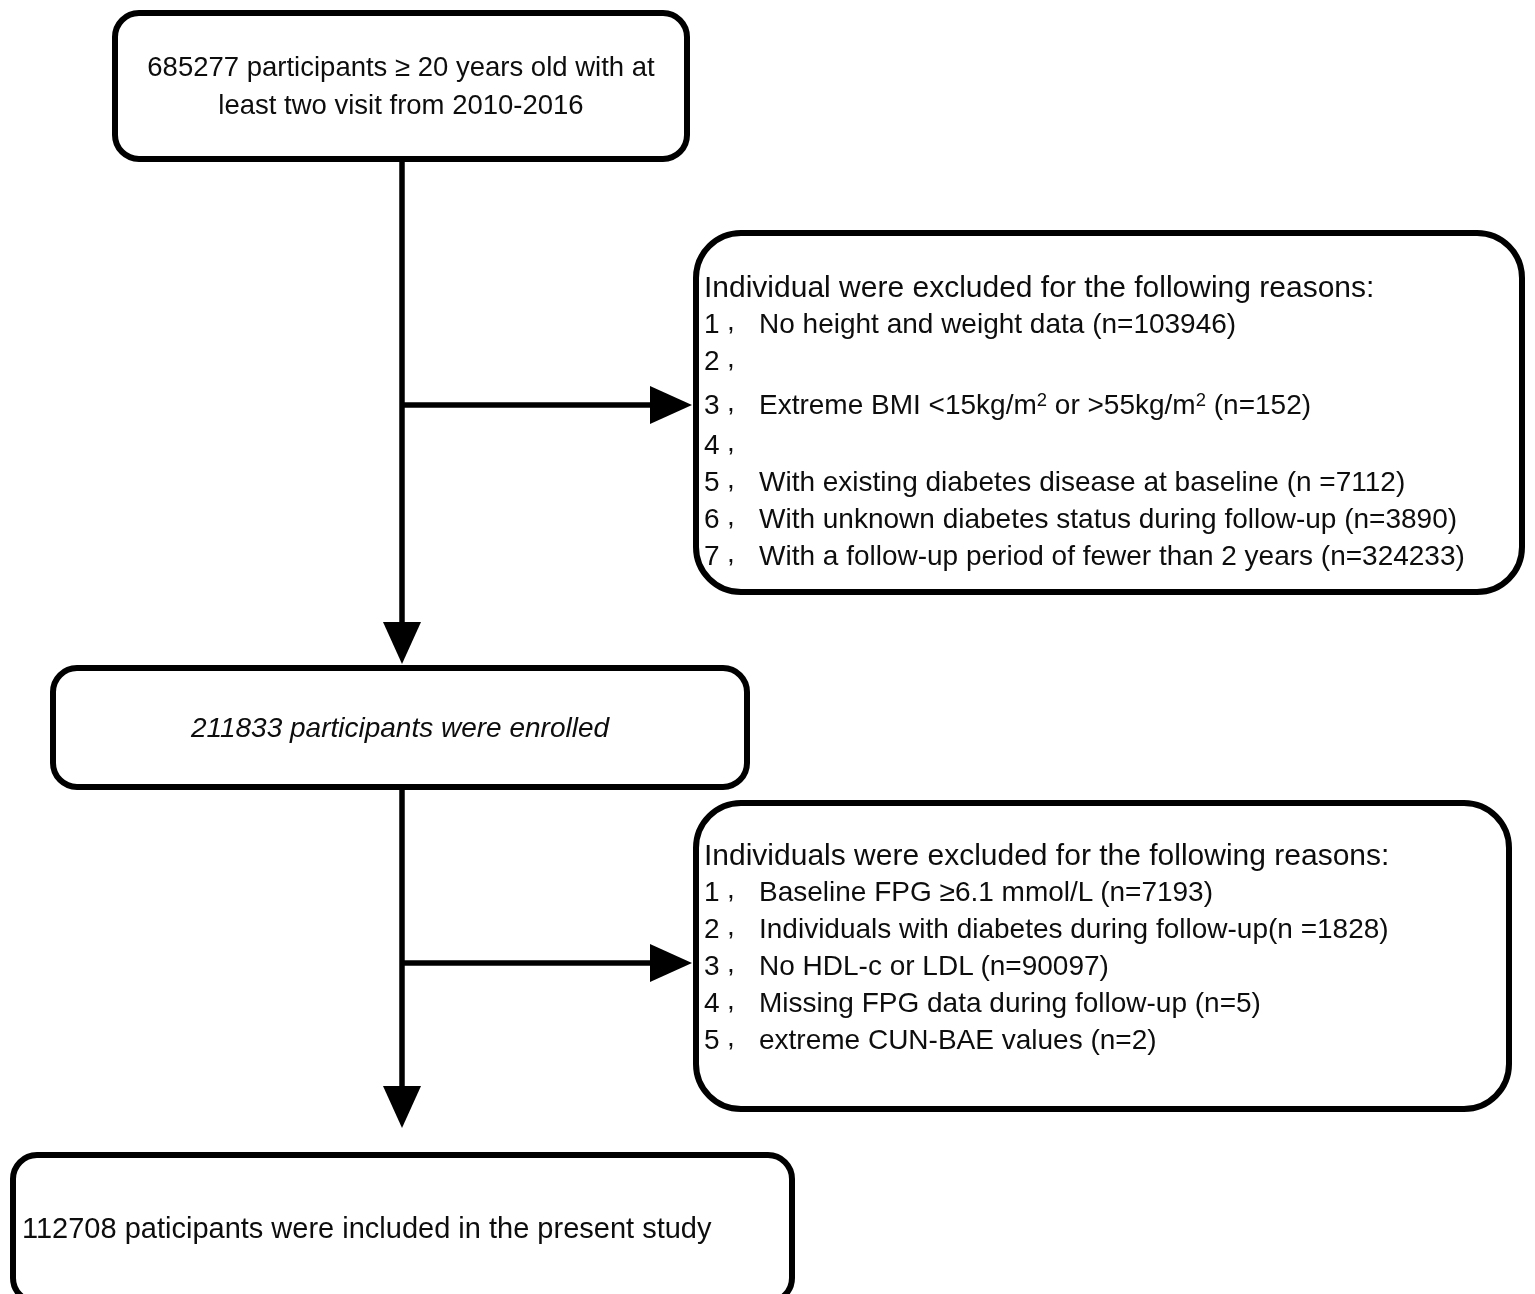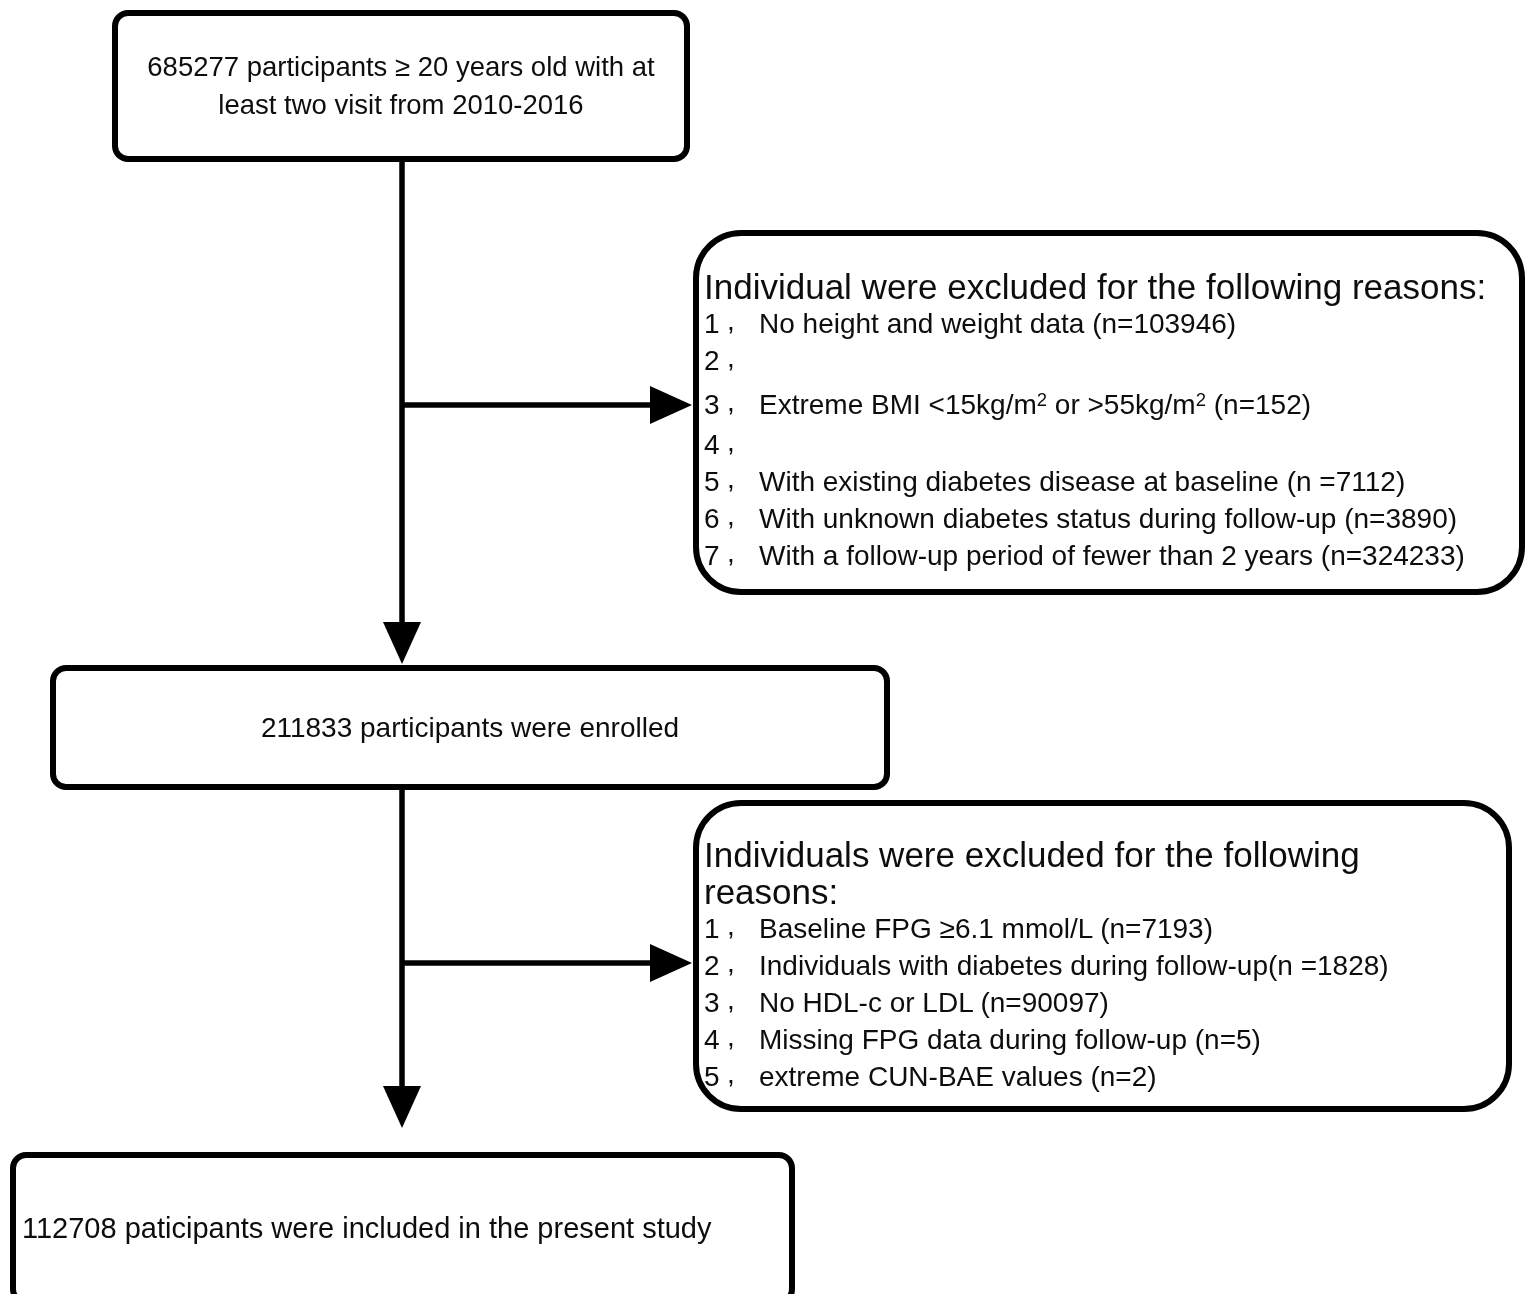--- a/index.html
+++ b/index.html
@@ -16,39 +16,39 @@
     color: #0d0d0d;
     overflow: hidden;
   }
   .box {
     position: absolute;
     box-sizing: border-box;
     border: 6px solid #000000;
     background: #ffffff;
   }
   .box.plain {
-    border-radius: 16px;
+    border-radius: 27px;
     display: flex;
     align-items: center;
     justify-content: center;
     text-align: center;
   }
   .box.excl {
     border-radius: 48px;
   }
   #box-top    { left: 112px; top: 10px;   width: 578px; height: 152px; font-size: 27.5px; line-height: 38px; padding: 0 6px; }
-  #box-mid    { left: 50px;  top: 665px;  width: 840px; height: 125px; font-size: 28px; }
+  #box-mid    { left: 50px;  top: 665px;  width: 700px; height: 125px; font-size: 28px; font-style: italic; }
   #box-bottom { left: 10px;  top: 1130px; width: 785px; height: 153px; font-size: 29px;
                 justify-content: flex-start; text-align: left; padding-left: 6px; margin-top: 22px; }
 
   #box-excl1  { left: 693px; top: 230px;  width: 832px; height: 365px; padding: 32px 8px 0 5px; }
   #box-excl2  { left: 693px; top: 800px;  width: 819px; height: 312px; padding: 30px 8px 0 5px; }
 
   .x-header {
-    font-size: 35px;
+    font-size: 30px;
     line-height: 37px;
     white-space: pre-wrap;
   }
   .x-row {
     display: flex;
     align-items: baseline;
     font-size: 28px;
     line-height: 37px;
   }
   .x-row.tall { margin-top: 7px; margin-bottom: 3px; }

